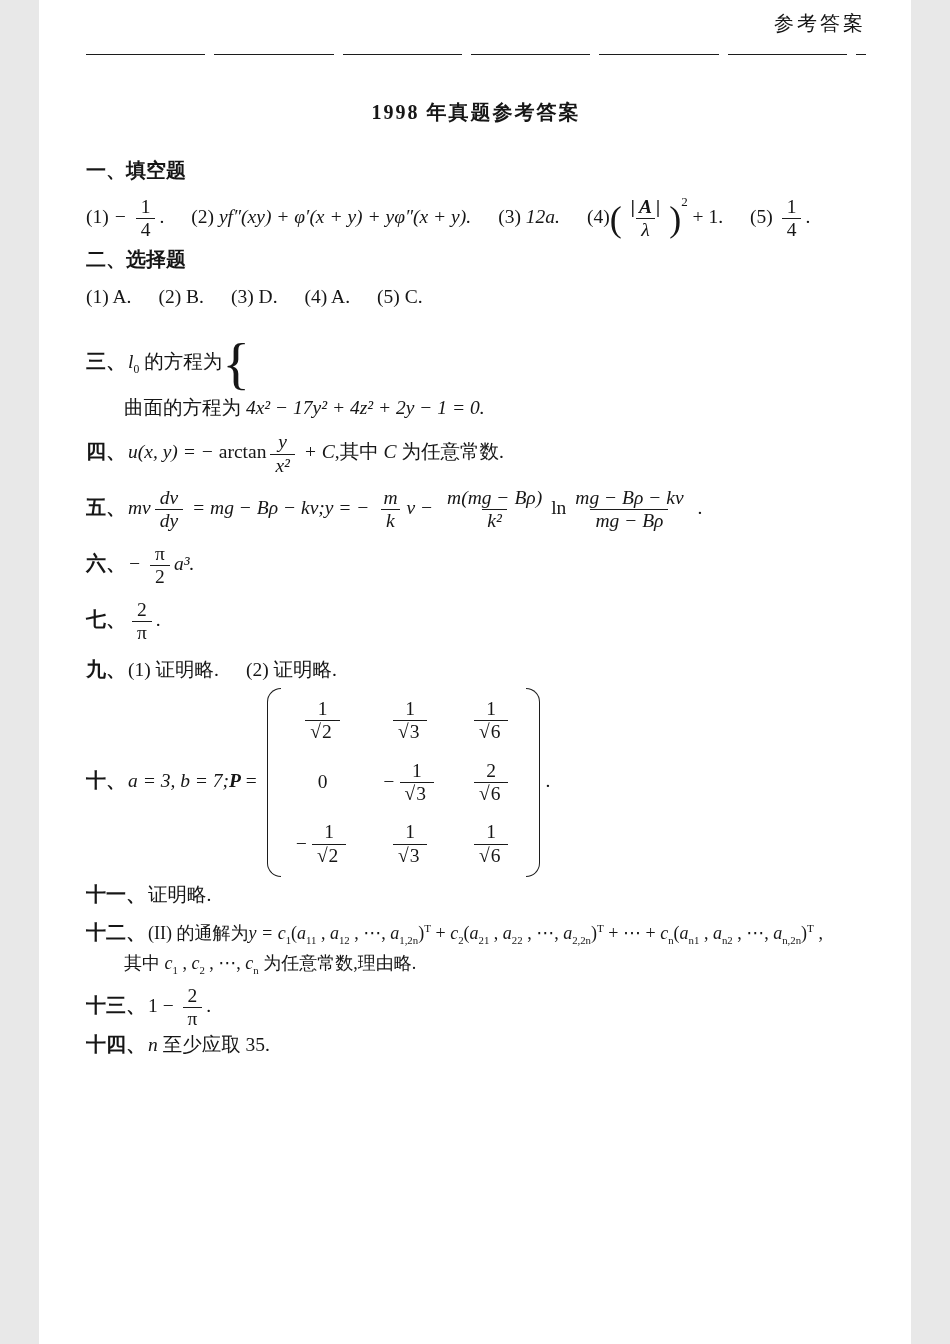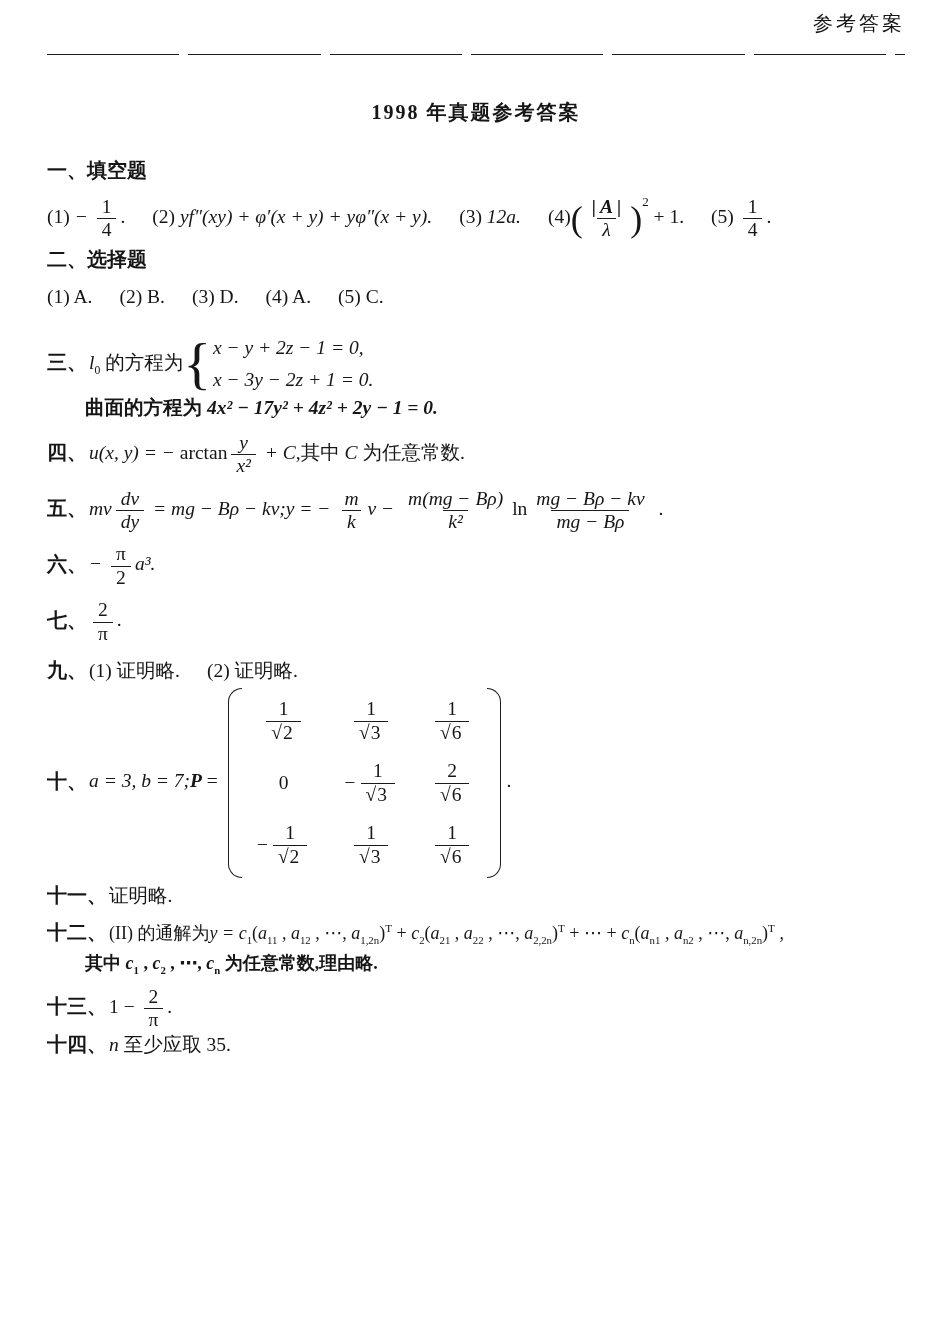--- a/index.html
+++ b/index.html
@@ -1,17 +1,17 @@
 <!DOCTYPE html>
 <html><head>
 <meta charset="utf-8">
 <style>
   html,body{margin:0;padding:0;background:#e8e8e8;}
   .page{
-    width:950px;height:1344px;box-sizing:border-box;margin:0 auto;
+    width:872px;height:1344px;box-sizing:border-box;margin:0 auto;
     background:#ffffff;color:#161616;position:relative;overflow:hidden;
     padding:10px 45px 0 47px;
     font-family:"Liberation Serif","DejaVu Serif","DejaVu Sans",serif;
   }
   .corner{font-size:20px;text-align:right;letter-spacing:3px;}
   .blank-row{margin-top:14px;display:flex;align-items:flex-end;gap:9px;height:4px;}
   .seg{flex:1;border-bottom:1.7px solid #1c1c1c;height:0;}
   .seg.short{flex:0 0 10px;}
   .title{margin:44px 0 0 0;text-align:center;font-size:20px;font-weight:bold;letter-spacing:2px;}
   .line{margin:0;font-size:19.5px;white-space:nowrap;line-height:1.35;}
@@ -27,21 +27,21 @@
   .frac .fn{padding:0 5px;}
   .frac .fd{border-top:1.5px solid #1c1c1c;padding:0 5px;}
   .rd{border-top:1.5px solid currentColor;padding:0 3px 0 1px;}
   .bigp{font-size:36px;font-weight:400;vertical-align:middle;line-height:1;}
   .supbig{font-size:13px;vertical-align:17px;}
   .item{display:inline-block;margin-right:27px;}
   .item:last-child{margin-right:0;}
   .syswrap{display:inline-flex;align-items:center;vertical-align:middle;}
   .brace{font-size:58px;line-height:1;font-weight:400;margin-right:2px;}
   .sys{display:inline-flex;flex-direction:column;gap:6px;}
-  .indent1{padding-left:38px;font-weight:bold;}
+  .indent1{padding-left:38px;}
   .matwrap{display:inline-flex;align-items:stretch;vertical-align:middle;margin:0 5px;}
   .mparen{width:13px;border:1.8px solid #1c1c1c;}
   .mparen.pl{border-right:none;border-radius:16px 0 0 16px;}
   .mparen.pr{border-left:none;border-radius:0 16px 16px 0;}
   .mat{display:grid;grid-template-columns:repeat(3,auto);column-gap:32px;row-gap:16px;padding:10px 14px;align-items:center;justify-items:center;}
   .cell{display:inline-flex;align-items:center;}
   .q12line{font-size:18px;}
   .mt-s1h{margin-top:32px;}
   .mt-fill{margin-top:8px;}
   .mt-s2h{margin-top:6px;}
@@ -93,24 +93,20 @@
           <span class="fn">1</span>
           <span class="fd">4</span>
         </span><span class="up">.</span></span></p>
 
   <p class="line hd sec-head mt-s2h">二、选择题</p>
 
   <p class="line mt-ch"><span class="item">(1) A.</span><span class="item">(2) B.</span><span class="item">(3) D.</span><span class="item">(4) A.</span><span class="item">(5) C.</span></p>
 
   <p class="line mt-q3"><span class="lbl">三、</span><span class="m">l</span><sub>0</sub><span class="up"> 的方程为</span><span class="syswrap">
         <span class="brace">{</span>
-        <span class="sys">
-          <span class="m">x − y + 2z − 1 = 0,</span>
-          <span class="m">x − 3y − 2z + 1 = 0.</span>
-        </span>
       </span></p>
 
   <p class="line indent1 mt-q3b"><span class="up">曲面的方程为 </span><span class="m">4x² − 17y² + 4z² + 2y − 1 = 0.</span></p>
 
   <p class="line mt-q4"><span class="lbl">四、</span><span class="m">u(x, y) = − </span><span class="up">arctan</span><span class="frac">
         <span class="fn m">y</span>
         <span class="fd m">x²</span>
       </span><span class="m"> + C</span><span class="up">,其中 </span><span class="m">C</span><span class="up"> 为任意常数.</span></p>
 
   <p class="line mt-q5"><span class="lbl">五、</span><span class="m">mv</span><span class="frac">

